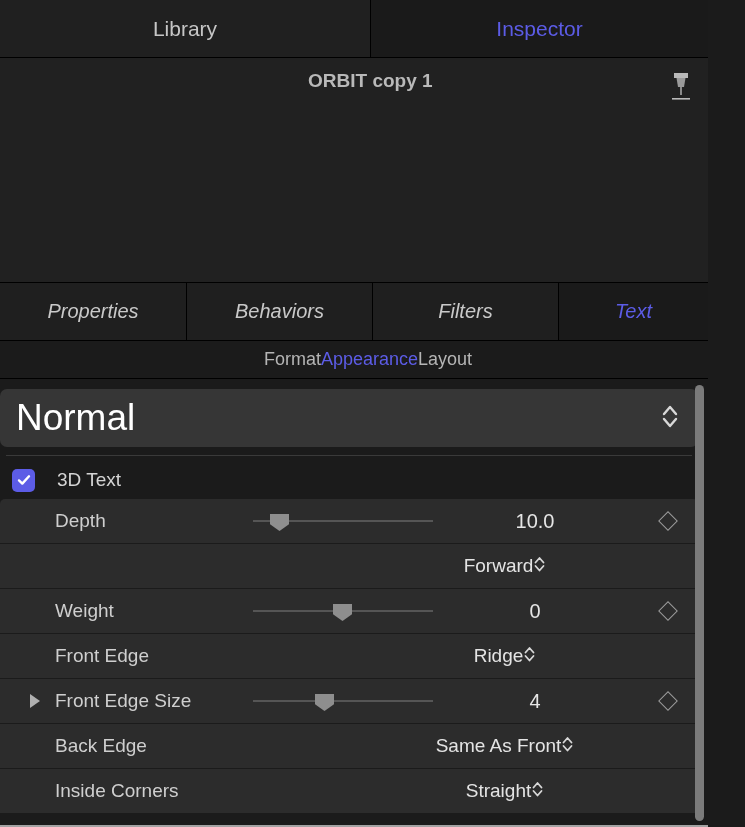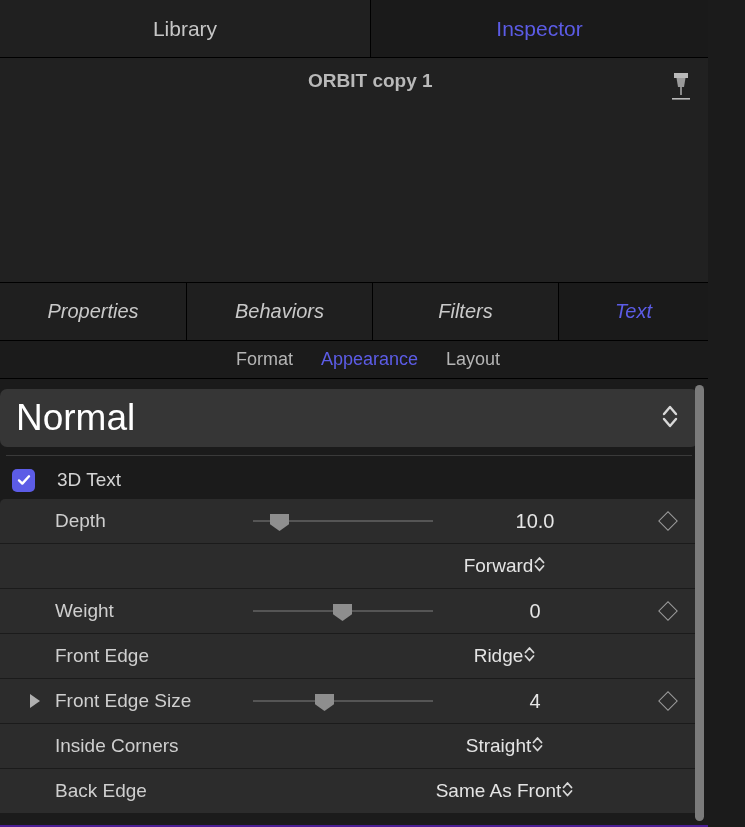--- a/index.html
+++ b/index.html
@@ -2,21 +2,21 @@
 <html><head>
 <meta charset="utf-8">
 <style>
   * { box-sizing: border-box; margin: 0; padding: 0; }
   html, body {
     width: 745px; height: 827px;
     background: #1b1b1b;
     font-family: "Liberation Sans", sans-serif;
     overflow: hidden;
   }
-  #app { position: relative; width: 708px; height: 827px; background: #4c1d95; }
+  #app { position: relative; width: 708px; height: 827px; background: #a3a3a3; }
 
   
   .toptabs { display: flex; height: 58px; background: #161616; }
   .toptab {
     flex: 0 0 371px; height: 58px;
     display: flex; align-items: center; justify-content: center;
     font-size: 21px; color: #c6c6c6;
     background: #202020;
     border-right: 1px solid #000;
     border-bottom: 1px solid #000;
@@ -71,21 +71,20 @@
   .stab:nth-child(1) { flex: 0 0 187px; }
   .stab:nth-child(2) { flex: 0 0 186px; }
   .stab:nth-child(3) { flex: 0 0 186px; }
   .stab:nth-child(4) { flex: 1 1 auto; background: #1a1a1a; border-right: none; }
   .stab.sel { color: #5c5ce6; }
 
   
   .subtabs {
     height: 38px;
     display: flex; align-items: center; justify-content: center;
-    gap: 28px;
     background: #1b1b1b;
     border-bottom: 1px solid #000;
     padding-left: 28px;
   }
   .subtab { font-size: 18px; color: #b5b5b5; }
   .subtab.sel { color: #5c5ce6; }
 
   
   .body { position: relative; padding: 10px 10px 0 0; background: #1b1b1b; height: 446px; }
 
@@ -298,42 +297,42 @@
         <span class="rlabel">Front Edge Size</span>
         <span class="slider">
           <span class="strack"></span>
           <span class="sknob" style="left:62px; clip-path: polygon(0 0, 100% 0, 100% 60%, 50% 100%, 0 60%);"></span>
         </span>
         <span class="val">4</span>
         <span class="diamond"></span>
       </div>
 
       <div class="row">
+        <span class="rlabel">Back Edge</span>
+        <span class="popupval">
+          <span>Same As Front</span>
+          <span>
+            <svg width="13" height="20" viewBox="0 0 13 20">
+              <path d="M2.5 8.5 L6.5 4 L10.5 8.5" fill="none" stroke="#d8d8d8" stroke-width="1.8" stroke-linecap="round" stroke-linejoin="round"></path>
+              <path d="M2.5 12 L6.5 16.5 L10.5 12" fill="none" stroke="#d8d8d8" stroke-width="1.8" stroke-linecap="round" stroke-linejoin="round"></path>
+            </svg>
+          </span>
+        </span>
+      </div>
+
+      <div class="row">
         <span class="rlabel">Inside Corners</span>
         <span class="popupval">
           <span>Straight</span>
           <span>
             <svg width="13" height="20" viewBox="0 0 13 20">
               <path d="M2.5 8.5 L6.5 4 L10.5 8.5" fill="none" stroke="#d8d8d8" stroke-width="1.8" stroke-linecap="round" stroke-linejoin="round"></path>
               <path d="M2.5 12 L6.5 16.5 L10.5 12" fill="none" stroke="#d8d8d8" stroke-width="1.8" stroke-linecap="round" stroke-linejoin="round"></path>
             </svg>
           </span>
         </span>
       </div>
 
-      <div class="row">
-        <span class="rlabel">Back Edge</span>
-        <span class="popupval">
-          <span>Same As Front</span>
-          <span>
-            <svg width="13" height="20" viewBox="0 0 13 20">
-              <path d="M2.5 8.5 L6.5 4 L10.5 8.5" fill="none" stroke="#d8d8d8" stroke-width="1.8" stroke-linecap="round" stroke-linejoin="round"></path>
-              <path d="M2.5 12 L6.5 16.5 L10.5 12" fill="none" stroke="#d8d8d8" stroke-width="1.8" stroke-linecap="round" stroke-linejoin="round"></path>
-            </svg>
-          </span>
-        </span>
-      </div>
-
     </div>
   </div>
 
   <div class="scrollbar"></div>
 </div>
 
 </body></html>

